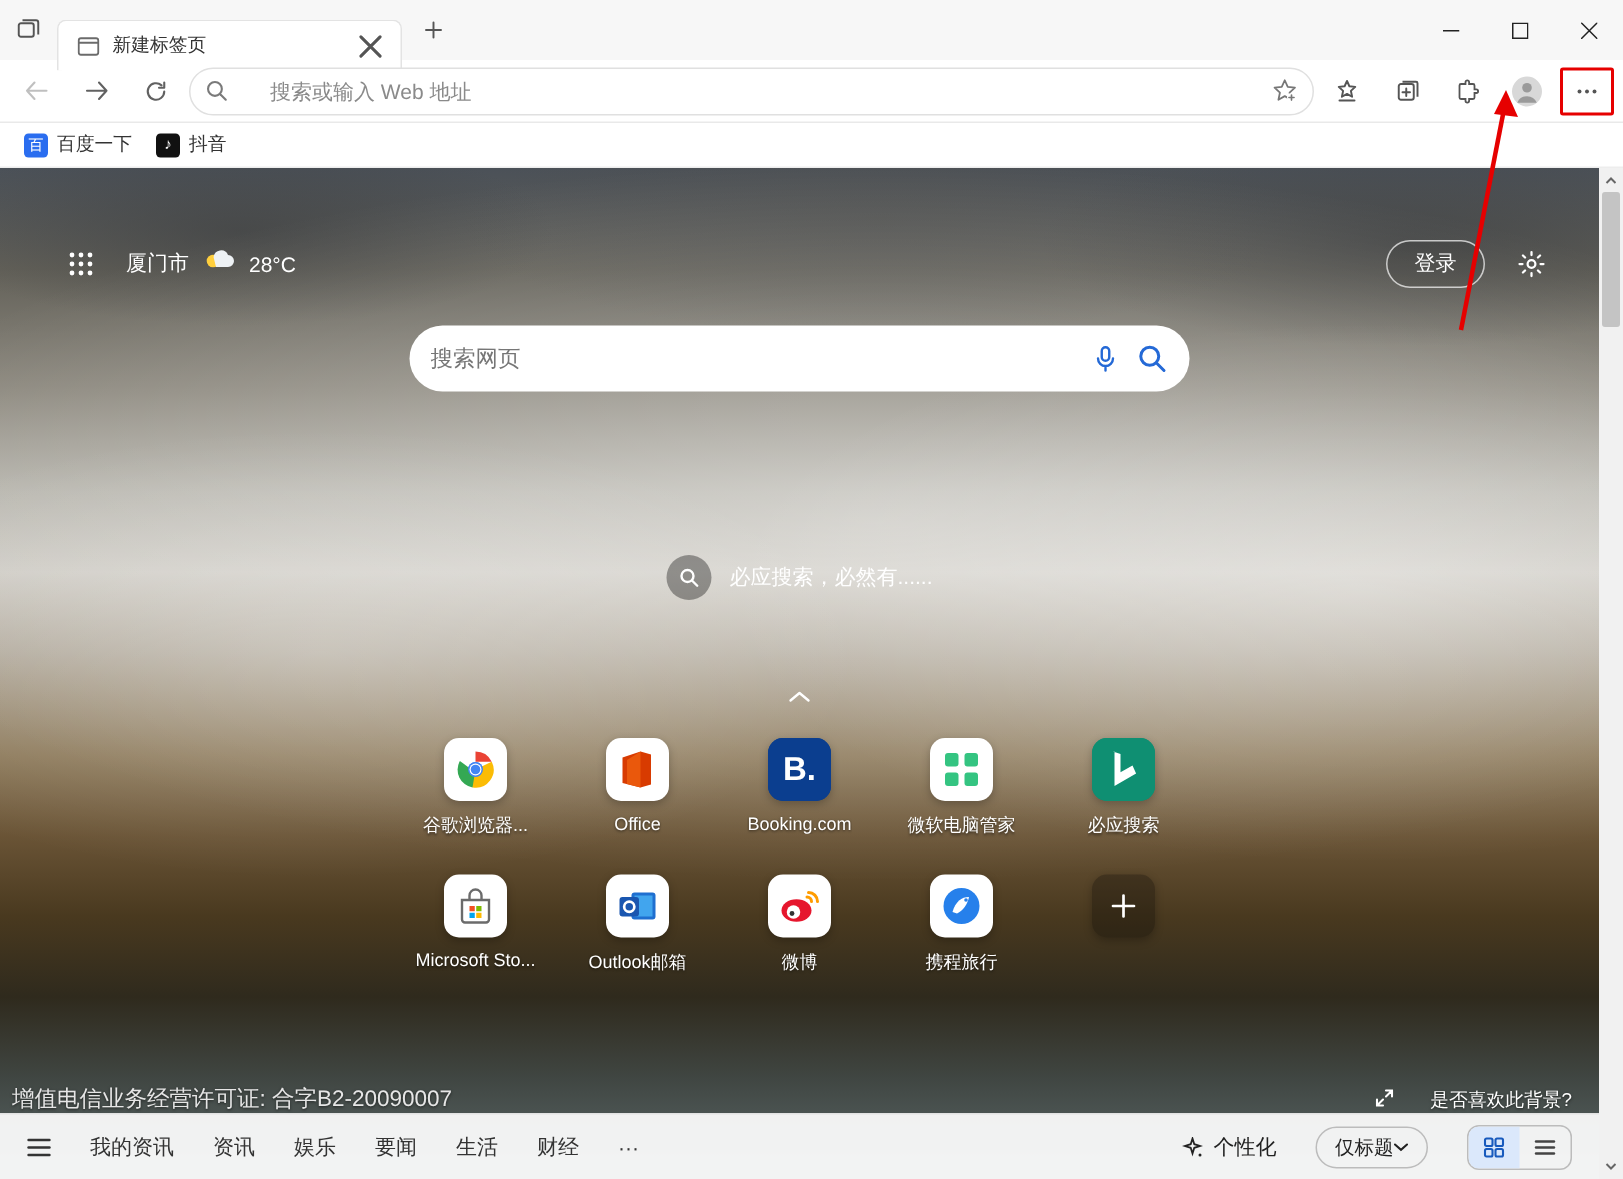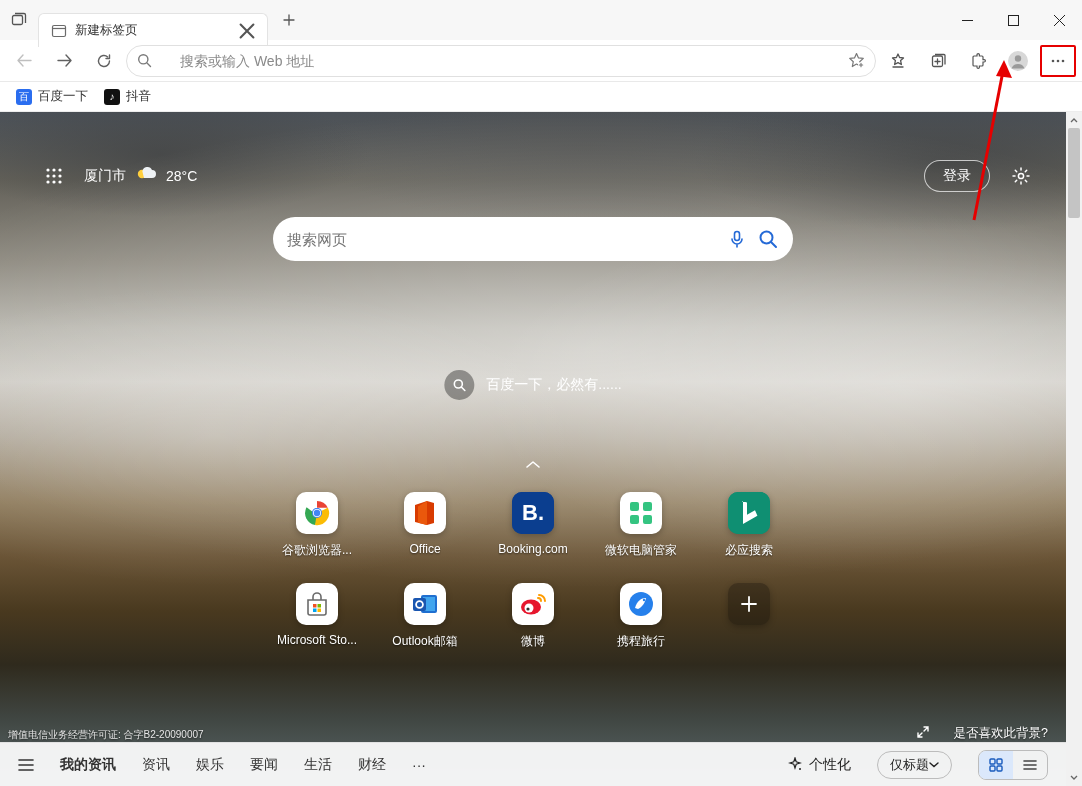--- a/index.html
+++ b/index.html
@@ -74,31 +74,31 @@
 .collapse-up{position:absolute;top:338px;left:50%;transform:translateX(-50%);color:#fff;width:28px;height:28px;display:flex;align-items:center;justify-content:center}
 
 
 .tiles{position:absolute;top:380px;left:50%;transform:translateX(-50%);display:grid;grid-template-columns:repeat(5,94px);column-gap:14px;row-gap:24px}
 .tile{display:flex;flex-direction:column;align-items:center;gap:8px}
 .tile .box{width:42px;height:42px;border-radius:10px;background:#fff;display:flex;align-items:center;justify-content:center;font-size:20px;font-weight:700;box-shadow:0 2px 6px rgba(0,0,0,.25)}
 .tile .lbl{font-size:12px;color:#fff;text-align:center;max-width:94px;white-space:nowrap;overflow:hidden;text-overflow:ellipsis;text-shadow:0 1px 2px rgba(0,0,0,.6)}
 .tile.add .box{background:rgba(0,0,0,.28);color:#fff}
 
 
-.license{position:absolute;bottom:44px;left:8px;font-size:10px;color:#e6e6e6;text-shadow:0 1px 2px rgba(0,0,0,.6)}
+.license{position:absolute;bottom:44px;left:8px;font-size:15px;color:#e6e6e6;text-shadow:0 1px 2px rgba(0,0,0,.6)}
 .bg-like{position:absolute;bottom:44px;right:18px;font-size:12.5px;color:#fff;display:flex;align-items:flex-start;gap:24px;text-shadow:0 1px 2px rgba(0,0,0,.6)}
 
 
 .feed{position:absolute;bottom:0;left:0;right:0;height:44px;background:rgba(255,255,255,.92);display:flex;align-items:center;padding:0 18px;gap:26px;font-size:14px;border-top:1px solid rgba(0,0,0,.06)}
 .feed .ham{color:#333}
 .feed .item{color:#333}
-.feed .item.active{font-weight:700}
+.feed .item.active{font-weight:400}
 .feed .dots{color:#333}
 .feed .spacer{flex:1}
-.feed .pers{display:flex;align-items:center;gap:6px;color:#222}
+.feed .pers{display:flex;align-items:flex-end;gap:6px;color:#222}
 .feed .layout-sel{display:flex;align-items:center;gap:0;border:1px solid #bcbcbc;border-radius:16px;padding:4px 12px;font-size:13px;color:#222}
 .feed .view-toggle{display:flex;border:1px solid #bcbcbc;border-radius:8px;overflow:hidden}
 .feed .vt{width:34px;height:28px;display:flex;align-items:center;justify-content:center;color:#185abd}
 .feed .vt.active{background:#dbe8fb}
 .feed .vt.inactive{color:#444}
 
 
 .anno{position:absolute;top:60px;right:24px;pointer-events:none}
 
 .svg-ic{display:block}
@@ -271,21 +271,21 @@
         </svg>
   </div>
 
   <div class="visit-pill">
     <span class="circ">
           <svg class="svg-ic" width="14" height="14" viewBox="0 0 14 14" stroke="#fff" fill="none">
             <circle cx="6" cy="6" r="4" stroke-width="1.6"></circle>
             <line x1="9" y1="9" x2="12.5" y2="12.5" stroke-width="1.6" stroke-linecap="round"></line>
           </svg>
         </span>
-    <span>百度一下，必然有......</span>
+    <span>必应搜索，必然有......</span>
   </div>
 
   <div class="collapse-up">
     <svg class="svg-ic" width="16" height="10" viewBox="0 0 16 10">
           <path d="M2 8l6-5 6 5" fill="none" stroke="currentColor" stroke-width="1.6" stroke-linecap="round" stroke-linejoin="round"></path>
         </svg>
   </div>
 
   <div class="tiles" id="tiles">
         <div class="tile">

